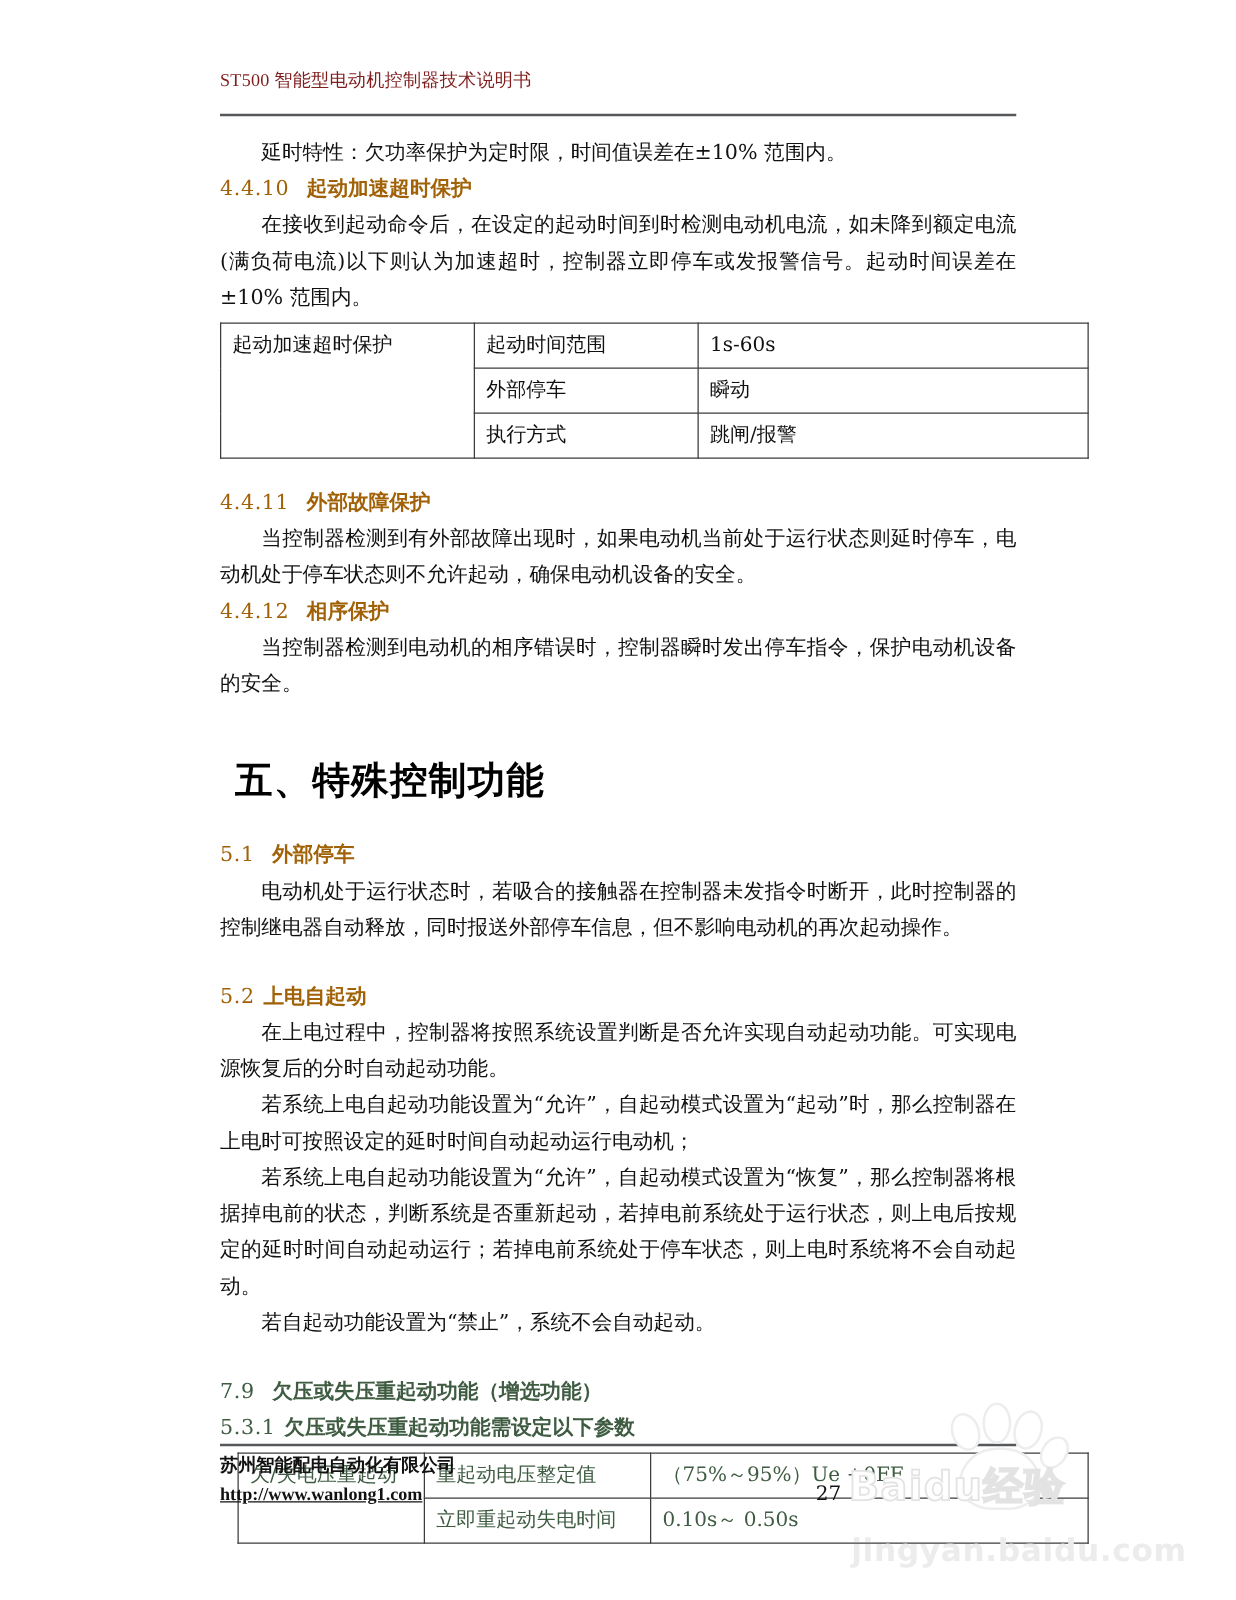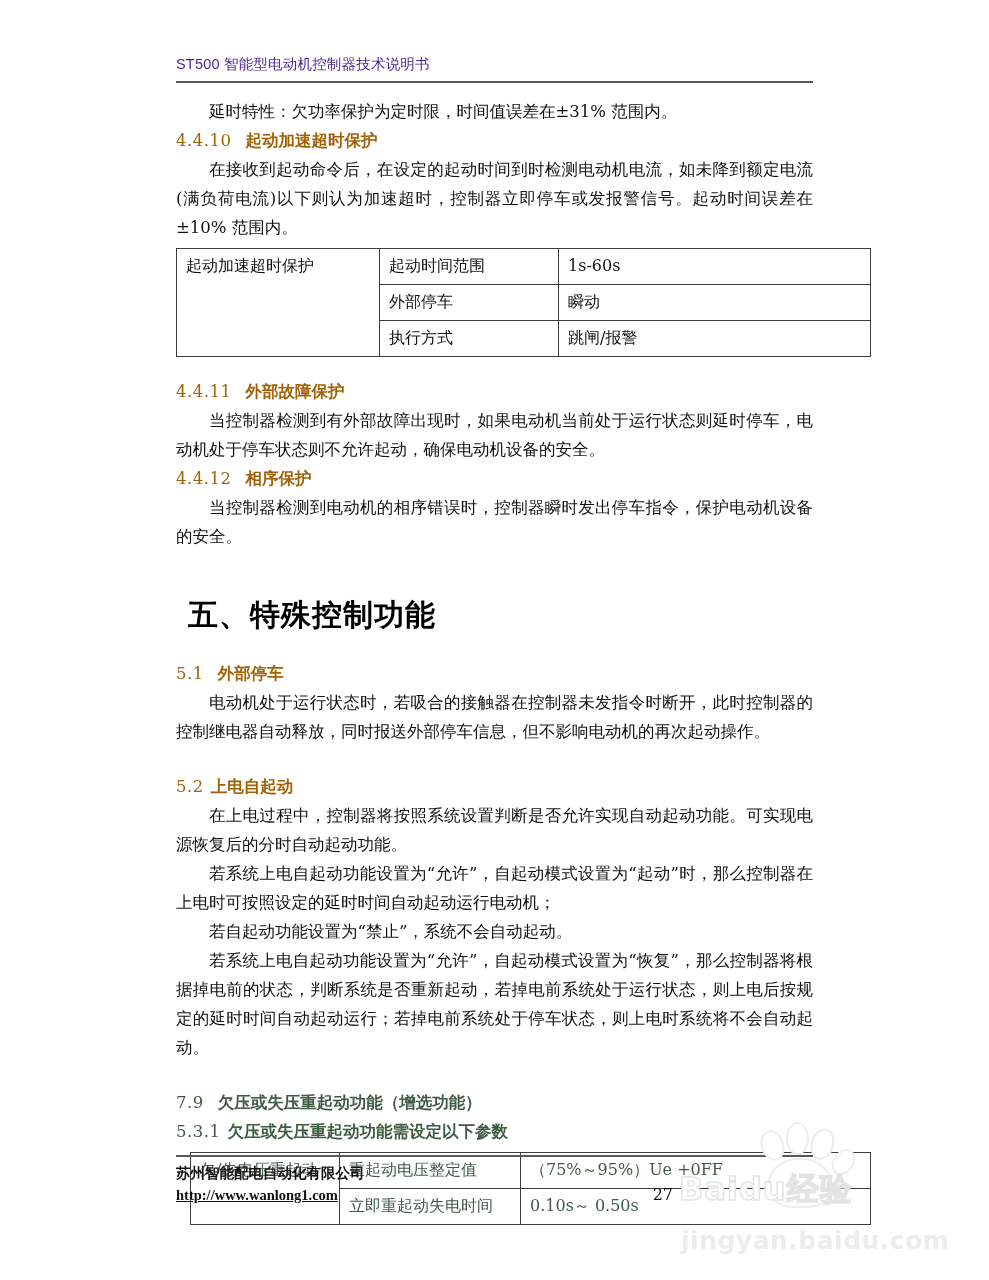--- a/index.html
+++ b/index.html
@@ -26,23 +26,23 @@
     position: absolute;
     left: 176px;
     top: 55px;
     width: 637px;
   }
 
   
   .run-header {
     font-size: 14.5px;
     letter-spacing: 0.2px;
-    color: #4c1d95;
-    padding-bottom: 7px;
-    font-family: Liberation Sans, sans-serif;
+    color: #7f1d1d;
+    padding-bottom: 17px;
+    font-family: Liberation Serif, serif;
   }
   .header-rule {
     border: 0;
     border-top: 2px solid #55595c;
     margin: 0 0 14px 0;
     width: 637px;
   }
 
   
   p.body-par {
@@ -222,21 +222,21 @@
 </head>
 <body>
 
 <div class="page">
 
   <div class="content">
 
     <div class="run-header">ST500 智能型电动机控制器技术说明书</div>
     <hr class="header-rule">
 
-    <p class="body-par">延时特性：欠功率保护为定时限，时间值误差在±31% 范围内。</p>
+    <p class="body-par">延时特性：欠功率保护为定时限，时间值误差在±10% 范围内。</p>
 
     <div class="h-num"><span class="num">4.4.10</span><span class="gap-m"></span><span>起动加速超时保护</span></div>
     <p class="body-par">在接收到起动命令后，在设定的起动时间到时检测电动机电流，如未降到额定电流(满负荷电流)以下则认为加速超时，控制器立即停车或发报警信号。起动时间误差在±10% 范围内。</p>
 
     <div class="sp-6"></div>
 
     <table class="spec t1">
       <tbody>
           <tr>
         <td class="c1" rowspan="3">起动加速超时保护</td>
@@ -269,22 +269,22 @@
     <div class="sp-10"></div>
 
     <div class="h-num"><span class="num">5.1</span><span class="gap-m"></span><span>外部停车</span></div>
     <p class="body-par">电动机处于运行状态时，若吸合的接触器在控制器未发指令时断开，此时控制器的控制继电器自动释放，同时报送外部停车信息，但不影响电动机的再次起动操作。</p>
 
     <div class="sp-26"></div>
 
     <div class="h-num"><span class="num">5.2</span><span class="gap-s"></span><span>上电自起动</span></div>
     <p class="body-par">在上电过程中，控制器将按照系统设置判断是否允许实现自动起动功能。可实现电源恢复后的分时自动起动功能。</p>
     <p class="body-par">若系统上电自起动功能设置为“允许”，自起动模式设置为“起动”时，那么控制器在上电时可按照设定的延时时间自动起动运行电动机；</p>
+    <p class="body-par">若系统上电自起动功能设置为“允许”，自起动模式设置为“恢复”，那么控制器将根据掉电前的状态，判断系统是否重新起动，若掉电前系统处于运行状态，则上电后按规定的延时时间自动起动运行；若掉电前系统处于停车状态，则上电时系统将不会自动起动。</p>
     <p class="body-par">若自起动功能设置为“禁止”，系统不会自动起动。</p>
-    <p class="body-par">若系统上电自起动功能设置为“允许”，自起动模式设置为“恢复”，那么控制器将根据掉电前的状态，判断系统是否重新起动，若掉电前系统处于运行状态，则上电后按规定的延时时间自动起动运行；若掉电前系统处于停车状态，则上电时系统将不会自动起动。</p>
 
     <div class="sp-26"></div>
 
     <div class="h-num h-green"><span class="num">7.9</span><span class="gap-m"></span><span>欠压或失压重起动功能（增选功能）</span></div>
 
     <div class="h-num h-green"><span class="num">5.3.1</span><span class="gap-s"></span><span>欠压或失压重起动功能需设定以下参数</span></div>
 
     <div class="sp-6"></div>
 
     <table class="spec t2">

